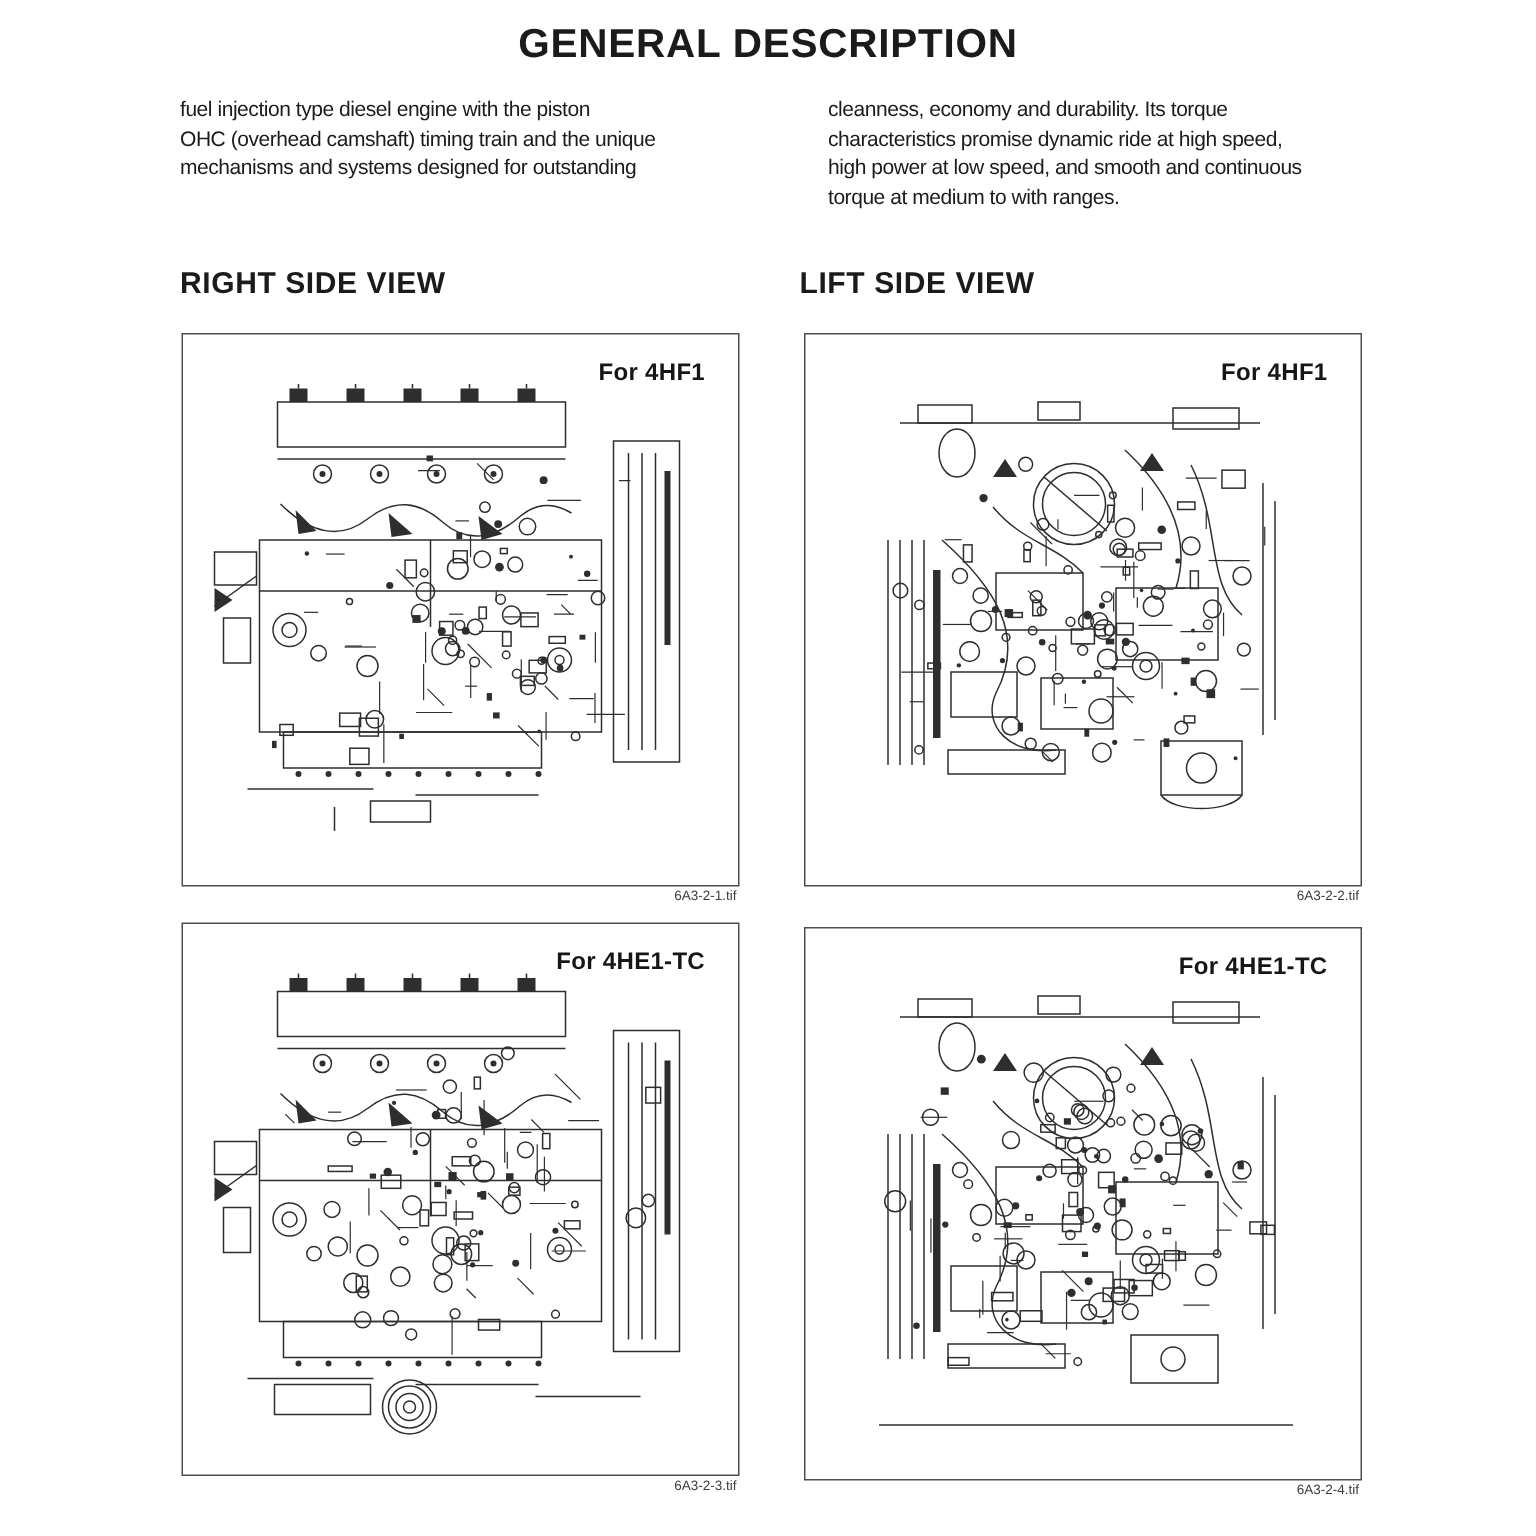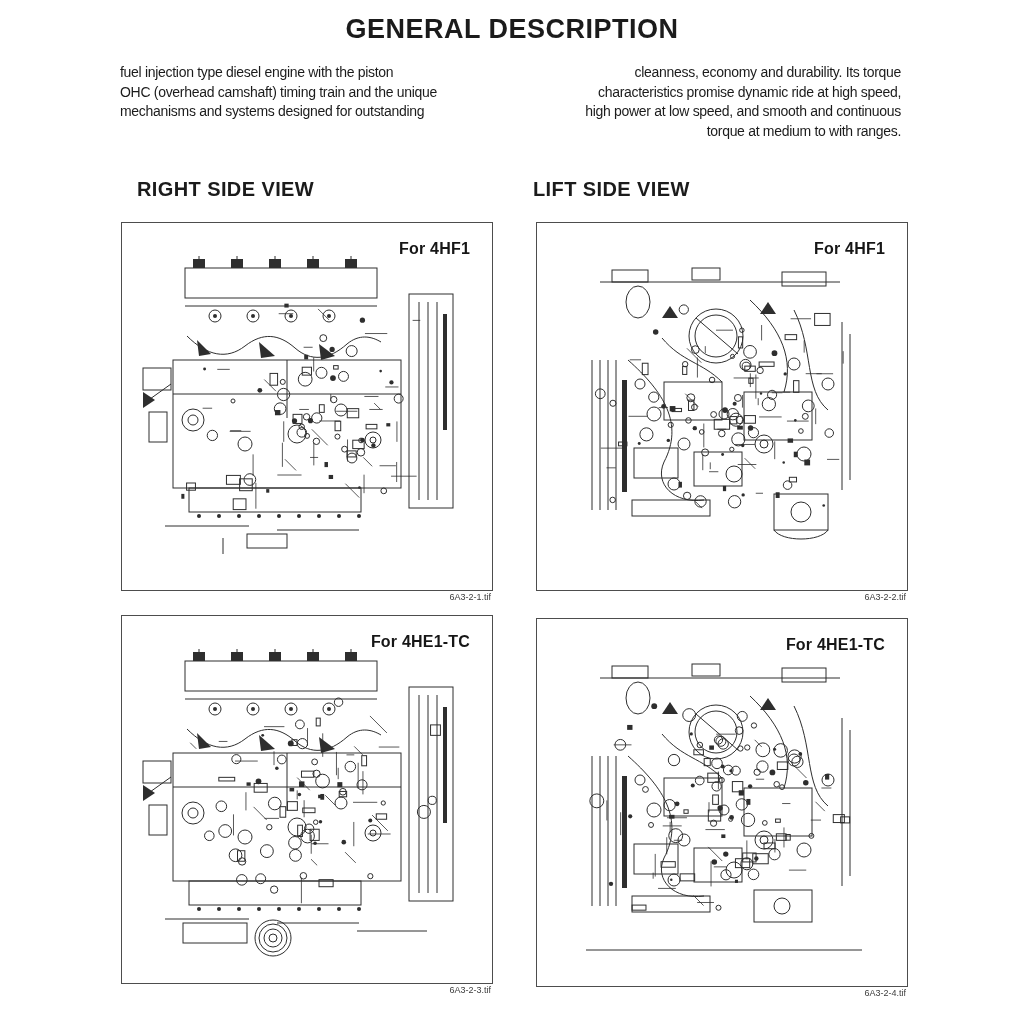--- a/index.html
+++ b/index.html
@@ -6,24 +6,24 @@
   .page{
     position:relative;width:1024px;height:1024px;background:#ffffff;
     font-family:"Liberation Sans",sans-serif;color:#1b1b1b;overflow:hidden;
   }
   .title{
     position:absolute;top:14px;left:0;width:100%;margin:0;text-align:center;
     font-size:27px;font-weight:700;letter-spacing:.5px;
   }
   .col{position:absolute;top:63px;width:380px;font-size:14px;line-height:19.5px;letter-spacing:-.3px;}
   .col-left{left:120px;}
-  .col-right{left:521px;text-align:right;}
+  .col-right{left:552px;}
   .intro-line{white-space:nowrap;}
   .view-heading{position:absolute;top:178px;margin:0;font-size:20px;font-weight:700;letter-spacing:.4px;}
-  .heading-right{left:120px;margin-left:17px;}
+  .heading-right{left:120px;}
   .heading-left{left:533px;}
   .fig{position:absolute;margin:4px;padding:0;}
   .fig1{left:117px;top:218px;}
   .fig2{left:532px;top:218px;}
   .fig3{left:117px;top:611px;}
   .fig4{left:532px;top:614px;}
   .fig-box{
     position:relative;width:370px;height:367px;border:1px solid #4d4d4d;background:#ffffff;
   }
   .fig-label{

